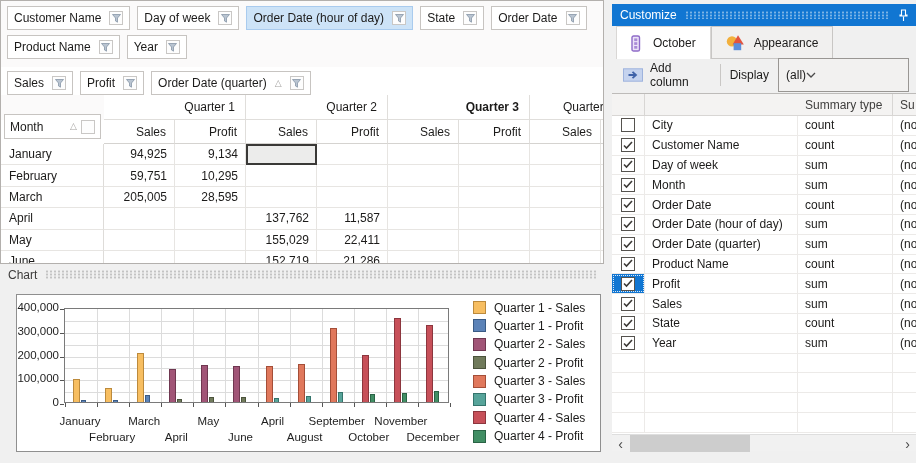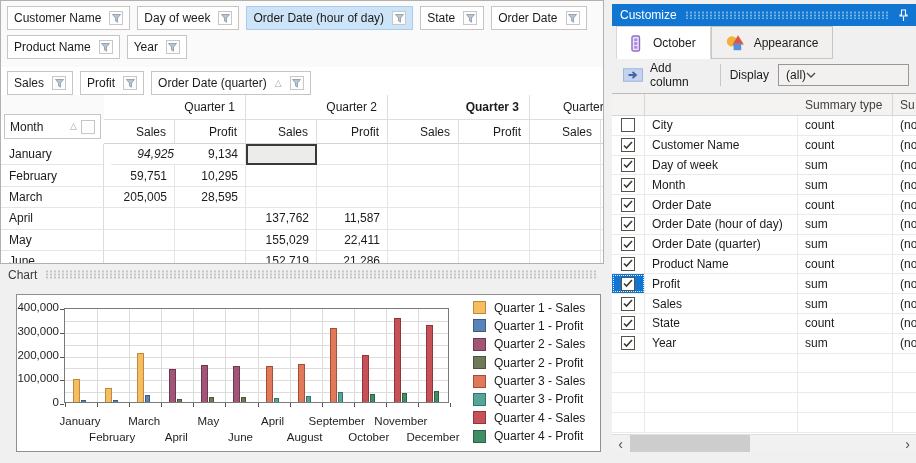--- a/index.html
+++ b/index.html
@@ -53,21 +53,21 @@
   
   .customize { position:absolute; left:612px; top:0; width:304px; height:463px; background:#f0f0f0; }
   .cust-title { position:absolute; left:0; top:4px; width:100%; height:22px; background:#1176d2; color:#fff; display:flex; align-items:center; gap:8px; padding:0 7px 0 8px; }
   .title-dots { flex:1; height:8px; background-image:radial-gradient(circle,rgba(255,255,255,.45) 1px,transparent 1.2px); background-size:4px 3px; }
   .tabs { position:absolute; left:4px; top:26px; height:33px; display:flex; }
   .tab { display:flex; align-items:center; gap:9px; padding:0 14px; height:33px; background:#f1f0ef; border:1px solid #c8c6c4; cursor:default; }
   .tab.active { background:#fff; border-color:#d9d7d5; border-bottom:none; }
   .toolbar { position:absolute; left:0; top:59px; width:100%; height:32px; display:flex; align-items:center; gap:9px; padding:0 7px; }
   .addbtn { display:flex; align-items:center; gap:7px; padding:2px 4px; cursor:default; }
   .tb-sep { width:1px; height:22px; background:#c9c7c5; }
-  .combo { width:140px; height:22px; background:#f2f1f0; border:1px solid #999693; display:flex; align-items:center; padding:0 7px; }
+  .combo { width:140px; height:34px; background:#f2f1f0; border:1px solid #999693; display:flex; align-items:center; padding:0 7px; }
   .cgrid { position:absolute; left:0; top:93px; width:304px; height:341px; background:#fff; border-top:1px solid #bdbbb9; overflow:hidden; }
   .cg-header { position:relative; height:22px; background:#f4f3f2; border-bottom:1px solid #d8d6d4; color:#3f3e3d; }
   .cg-header .hcell { position:absolute; top:0; height:100%; display:flex; align-items:center; padding-left:7px; border-right:1px solid #d8d6d4; overflow:hidden; }
   .cgrow { position:relative; height:19.8px; border-bottom:1px solid #eceae8; background:#fff; }
   .ccell { position:absolute; top:0; height:100%; display:flex; align-items:center; padding-left:7px; border-right:1px solid #eceae8; overflow:hidden; white-space:nowrap; }
   .cb-cell { position:absolute; left:0; top:0; width:33px; height:100%; border-right:1px solid #eceae8; display:flex; align-items:center; justify-content:center; }
   .cb-cell.selected { background:#1176d2; outline:1px dotted #d8e8f8; outline-offset:-2px; }
   .checkbox { width:14px; height:14px; border:1px solid #55524e; background:#fff; display:flex; align-items:center; justify-content:center; }
   .hscroll { position:absolute; left:0; top:434px; width:304px; height:17px; background:#f1f1f1; border-top:1px solid #dedede; }
   .sb-btn { position:absolute; top:0; width:17px; height:17px; display:flex; align-items:center; justify-content:center; color:#4a4a4a; font-size:14px; line-height:1; }
@@ -185,21 +185,21 @@
         <div class="subcell clip-left" style="left: 600px; width: 71px;">Profit</div>
         <div class="month-hdr">
         <span class="lbl">Month</span>
         <span class="sort-tri">△</span>
         <span class="funnel-box"></span>
       </div>
       </div>
     <div class="pivot-body" id="pivot-body">
         <div class="prow" style="top: 0px;">
           <div class="rowhdr">January</div>
-          <div class="dcell" style="left: 110px; width: 71px; font-style: italic;">94,925</div>
+          <div class="dcell" style="left: 103px; width: 71px;">94,925</div>
           <div class="dcell" style="left: 174px; width: 71px;">9,134</div>
           <div class="dcell focused" style="left: 245px; width: 71px;"></div>
           <div class="dcell" style="left: 316px; width: 71px;"></div>
           <div class="dcell" style="left: 387px; width: 71px;"></div>
           <div class="dcell" style="left: 458px; width: 71px;"></div>
           <div class="dcell" style="left: 529px; width: 71px;"></div>
           <div class="dcell" style="left: 600px; width: 71px;"></div>
         </div>
         <div class="prow" style="top: 21.4px;">
           <div class="rowhdr">February</div>

